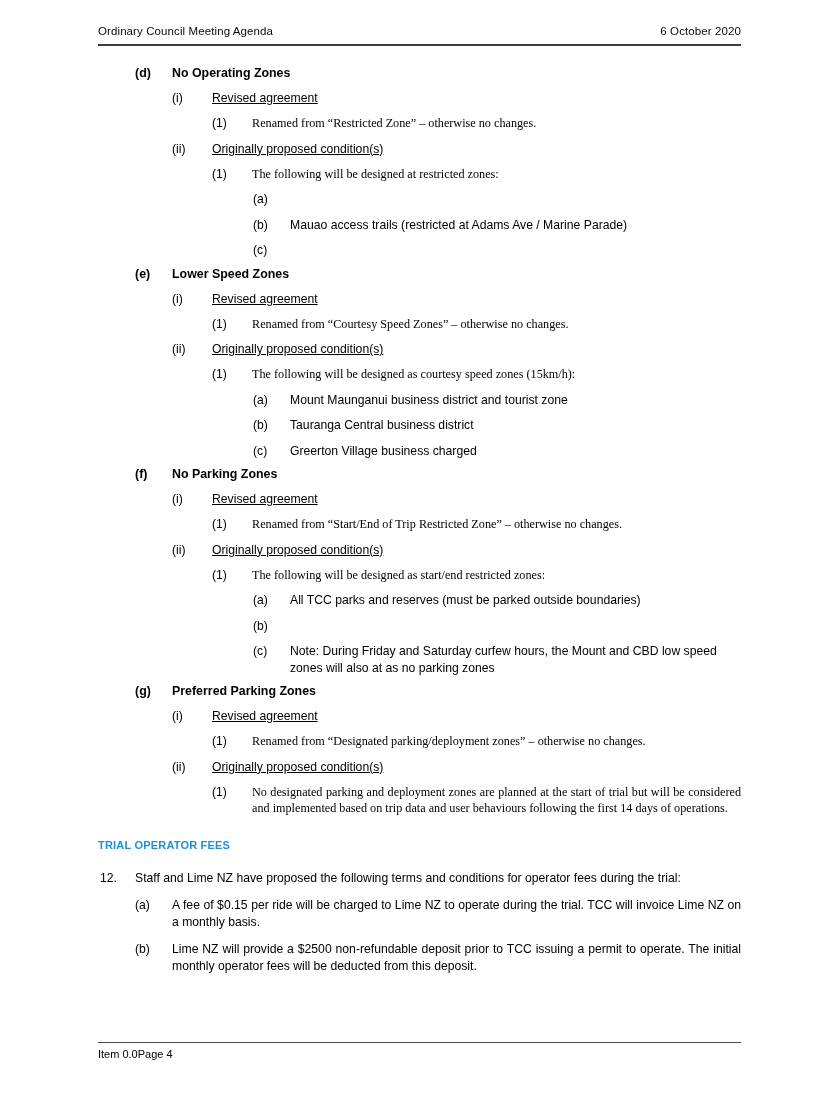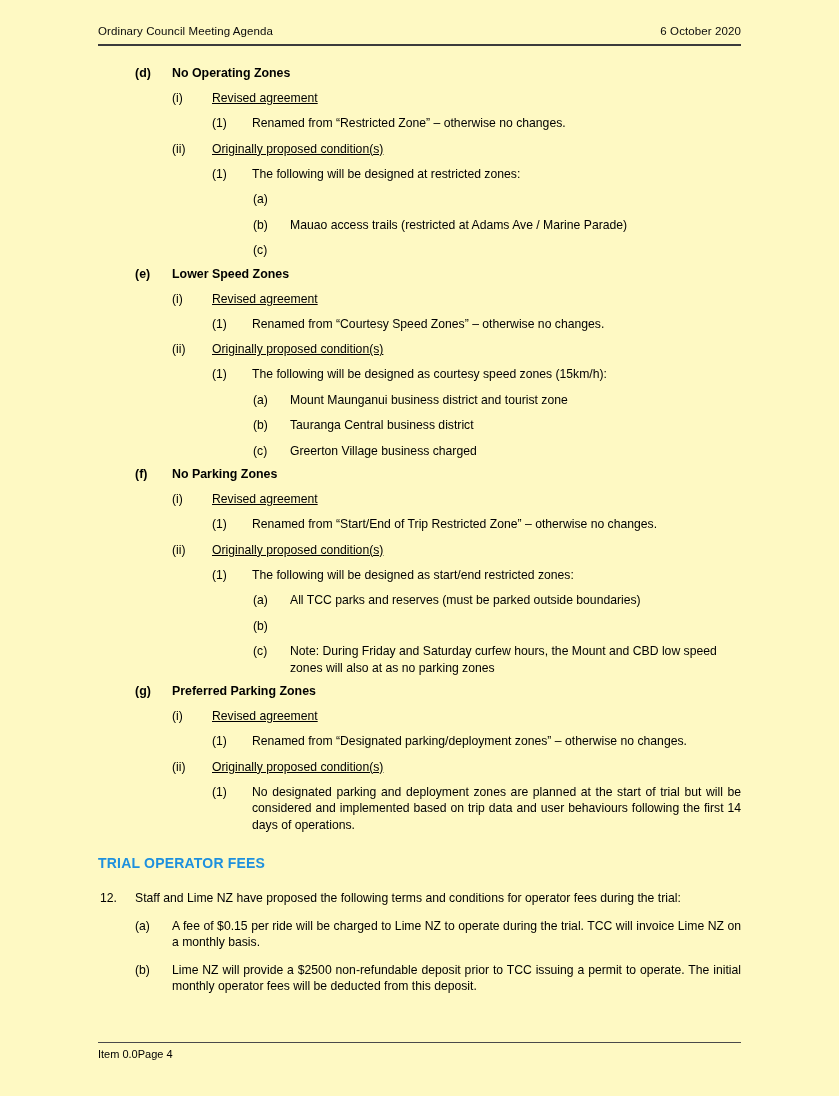--- a/index.html
+++ b/index.html
@@ -15,21 +15,21 @@
     font-family: "Liberation Sans", sans-serif;
     color: #000000;
     overflow: hidden;
   }
 
   .page {
     position: absolute;
     left: 0; top: 0;
     width: 839px;
     height: 1096px;
-    background: #fef9c3;
+    background: #ffffff;
   }
 
   
   .page-header {
     position: absolute;
     left: 98px;
     top: 25px;
     width: 643px;
     display: flex;
     justify-content: space-between;
@@ -117,38 +117,38 @@
 
   
   .lvl-c {
     padding-left: 212px;
     padding-right: 98px;
     margin-top: 9px;
     font-size: 12.2px;
     line-height: 16.5px;
   }
   .lvl-c .marker { width: 40px; }
-  .lvl-c .body-text { text-align: justify; }
+  .lvl-c .body-text { text-align: justify; font-family: Liberation Serif, serif; }
 
   
   .lvl-d {
     padding-left: 253px;
     padding-right: 98px;
     margin-top: 9px;
     font-size: 12.2px;
     line-height: 16.5px;
   }
   .lvl-d .marker { width: 37px; }
 
   
   .section-heading {
     padding-left: 98px;
     padding-right: 98px;
     margin-top: 22px;
-    font-size: 14px;
+    font-size: 11px;
     font-weight: bold;
     letter-spacing: 0.2px;
     text-transform: uppercase;
   }
 
   
   .lvl-num {
     padding-left: 100px;
     padding-right: 98px;
     margin-top: 19px;

